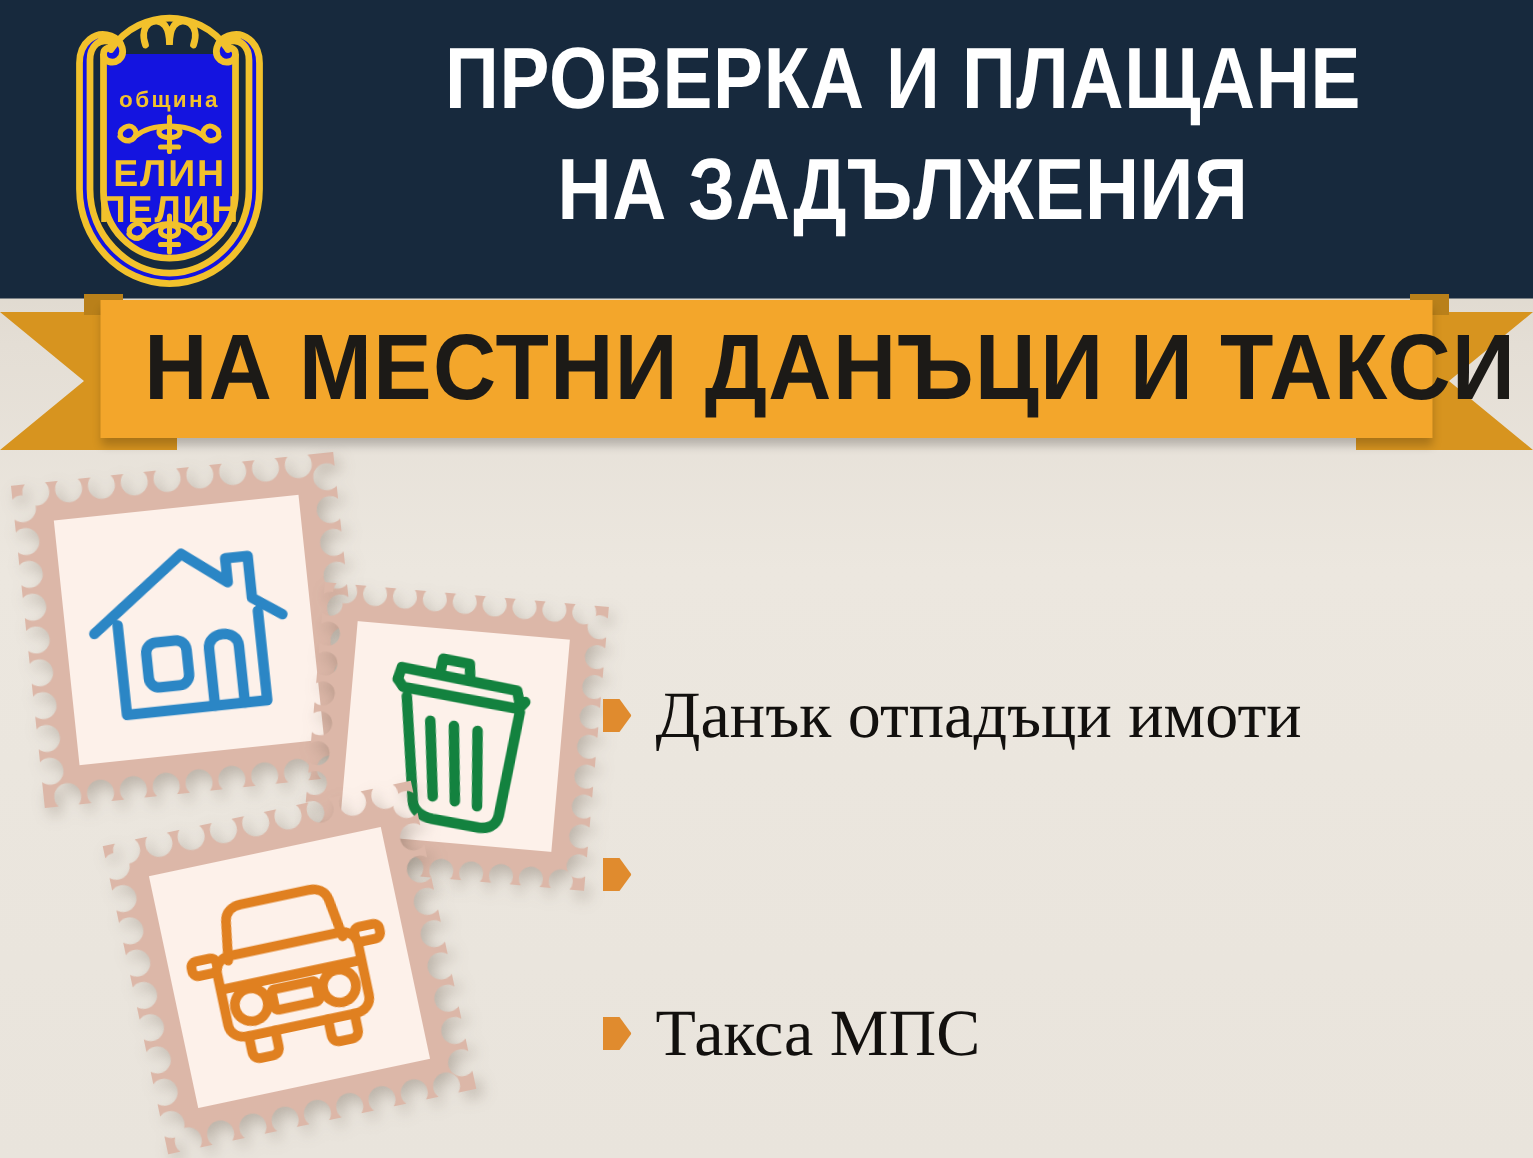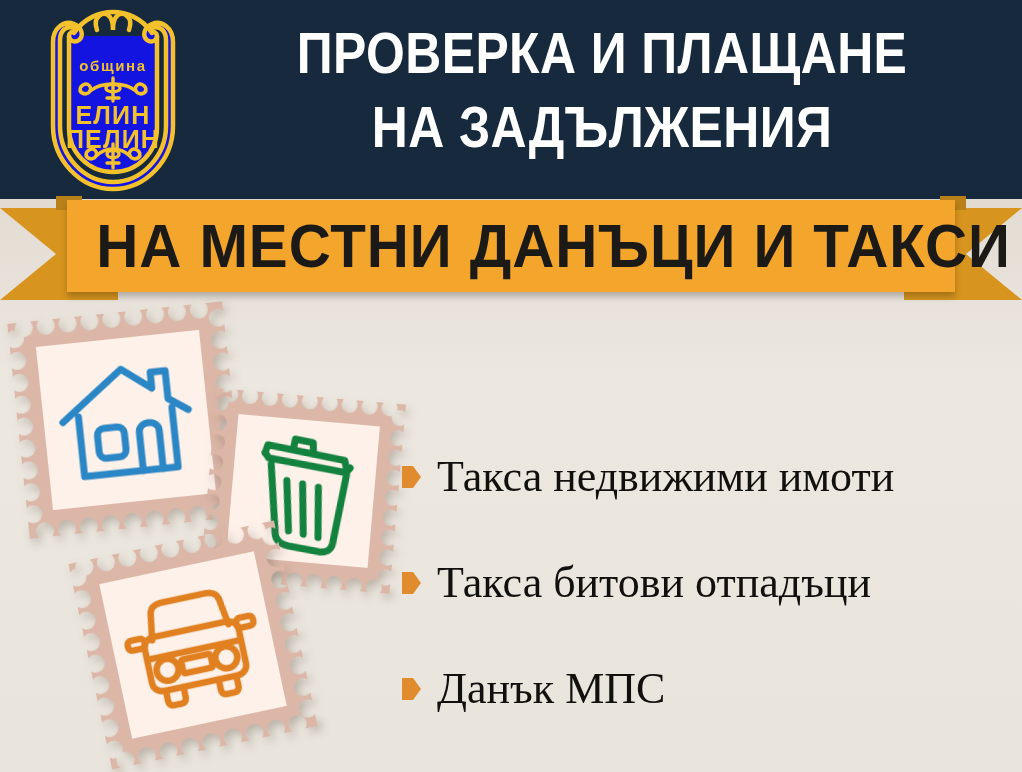--- a/index.html
+++ b/index.html
@@ -419,25 +419,24 @@
         <rect x="152" y="88" width="17" height="10" rx="4"></rect>
         <path d="M69 144 L69 155 C69 158 71 160 74 160 L82 160 C85 160 87 158 87 155 L87 144"></path>
         <path d="M123 144 L123 155 C123 158 125 160 128 160 L136 160 C139 160 141 158 141 155 L141 144"></path>
       </g>
     </svg>
   </div>
 
   <div class="bullet-list">
     <div class="bullet-row">
       <span class="bullet-marker"></span>
-      <span class="bullet-text">Такса недвижими имоти</span>
+      <span class="bullet-text">Данък отпадъци имоти</span>
     </div>
     <div class="bullet-row">
       <span class="bullet-marker"></span>
-      <span class="bullet-text">Такса битови отпадъци</span>
     </div>
     <div class="bullet-row">
       <span class="bullet-marker"></span>
-      <span class="bullet-text">Данък МПС</span>
+      <span class="bullet-text">Такса МПС</span>
     </div>
   </div>
 
 </div>
 
 </body></html>

